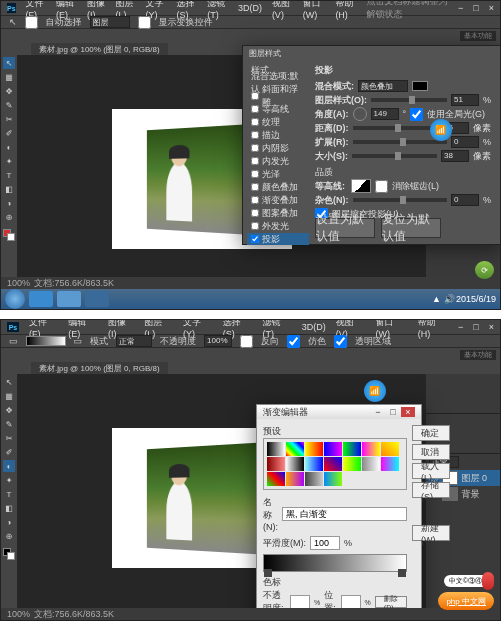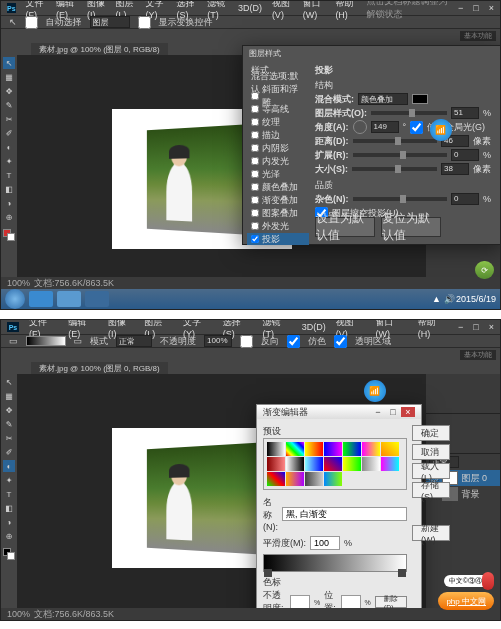--- a/index.html
+++ b/index.html
@@ -190,21 +190,20 @@
               <input type="checkbox" style="">
               <span>外发光</span>
             </div>
           <div class="dlg-item selected">
               <input type="checkbox" checked="" style="">
               <span>投影</span>
             </div>
         </div>
         <div class="dlg-content">
           <div style="font-weight:bold;margin-bottom:2px">投影</div>
-          <div>结构</div>
           <div class="row">
               <span class="input-label">混合模式:</span>
               <span class="input-sm" style="width:50px">颜色叠加</span>
               <span style="width:16px;height:10px;background:#000;border:1px solid #888"></span>
             </div>
           <div class="row"><span class="input-label">图层样式(O):</span><div class="slider"></div><span class="input-sm">51</span>%</div>
           <div class="row"><span class="input-label">角度(A):</span><span style="width:14px;height:14px;border:1px solid #888;border-radius:50%"></span><span class="input-sm">149</span>°<input type="checkbox" checked="" style=""><span>使用全局光(G)</span></div>
           <div class="row">
               <span class="input-label">距离(D):</span>
               <div class="slider"></div>
@@ -212,20 +211,26 @@
               <span>像素</span>
             </div>
           <div class="row"><span class="input-label">扩展(R):</span><div class="slider"></div><span class="input-sm">0</span>%</div>
           <div class="row">
               <span class="input-label">大小(S):</span>
               <div class="slider"></div>
               <span class="input-sm">38</span>
               <span>像素</span>
             </div>
           <div style="margin-top:3px">品质</div>
+          <div class="row">
+              <span class="input-label">等高线:</span>
+              <span style="width:20px;height:14px;background:linear-gradient(135deg,#fff 50%,#000 50%);border:1px solid #888"></span>
+              <input type="checkbox" style="">
+              <span>消除锯齿(L)</span>
+            </div>
           <div class="row"><span class="input-label">杂色(N):</span><div class="slider"></div><span class="input-sm">0</span>%</div>
           <div class="row">
               <input type="checkbox" checked="" style="">
               <span>图层挖空投影(U)</span>
             </div>
           <div class="row" style="gap:6px">
               <span class="btn" style="width:60px">设置为默认值</span>
               <span class="btn" style="width:60px">复位为默认值</span>
             </div>
         </div>

